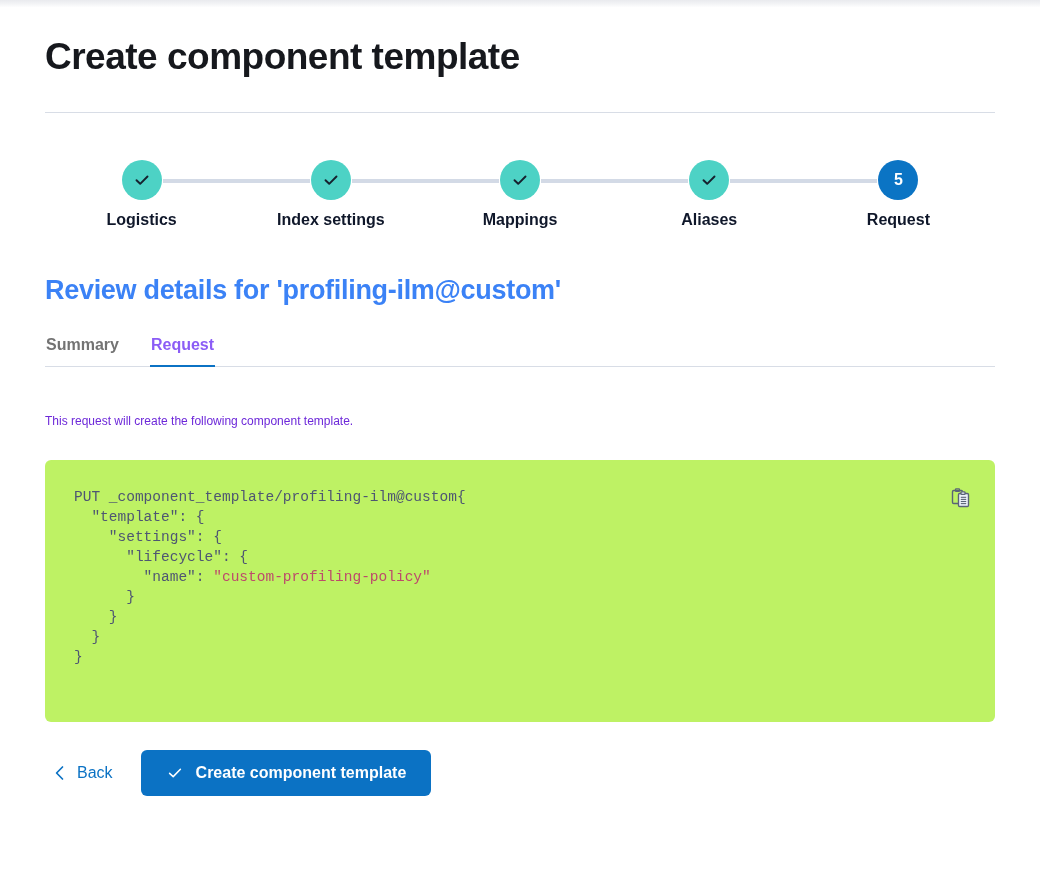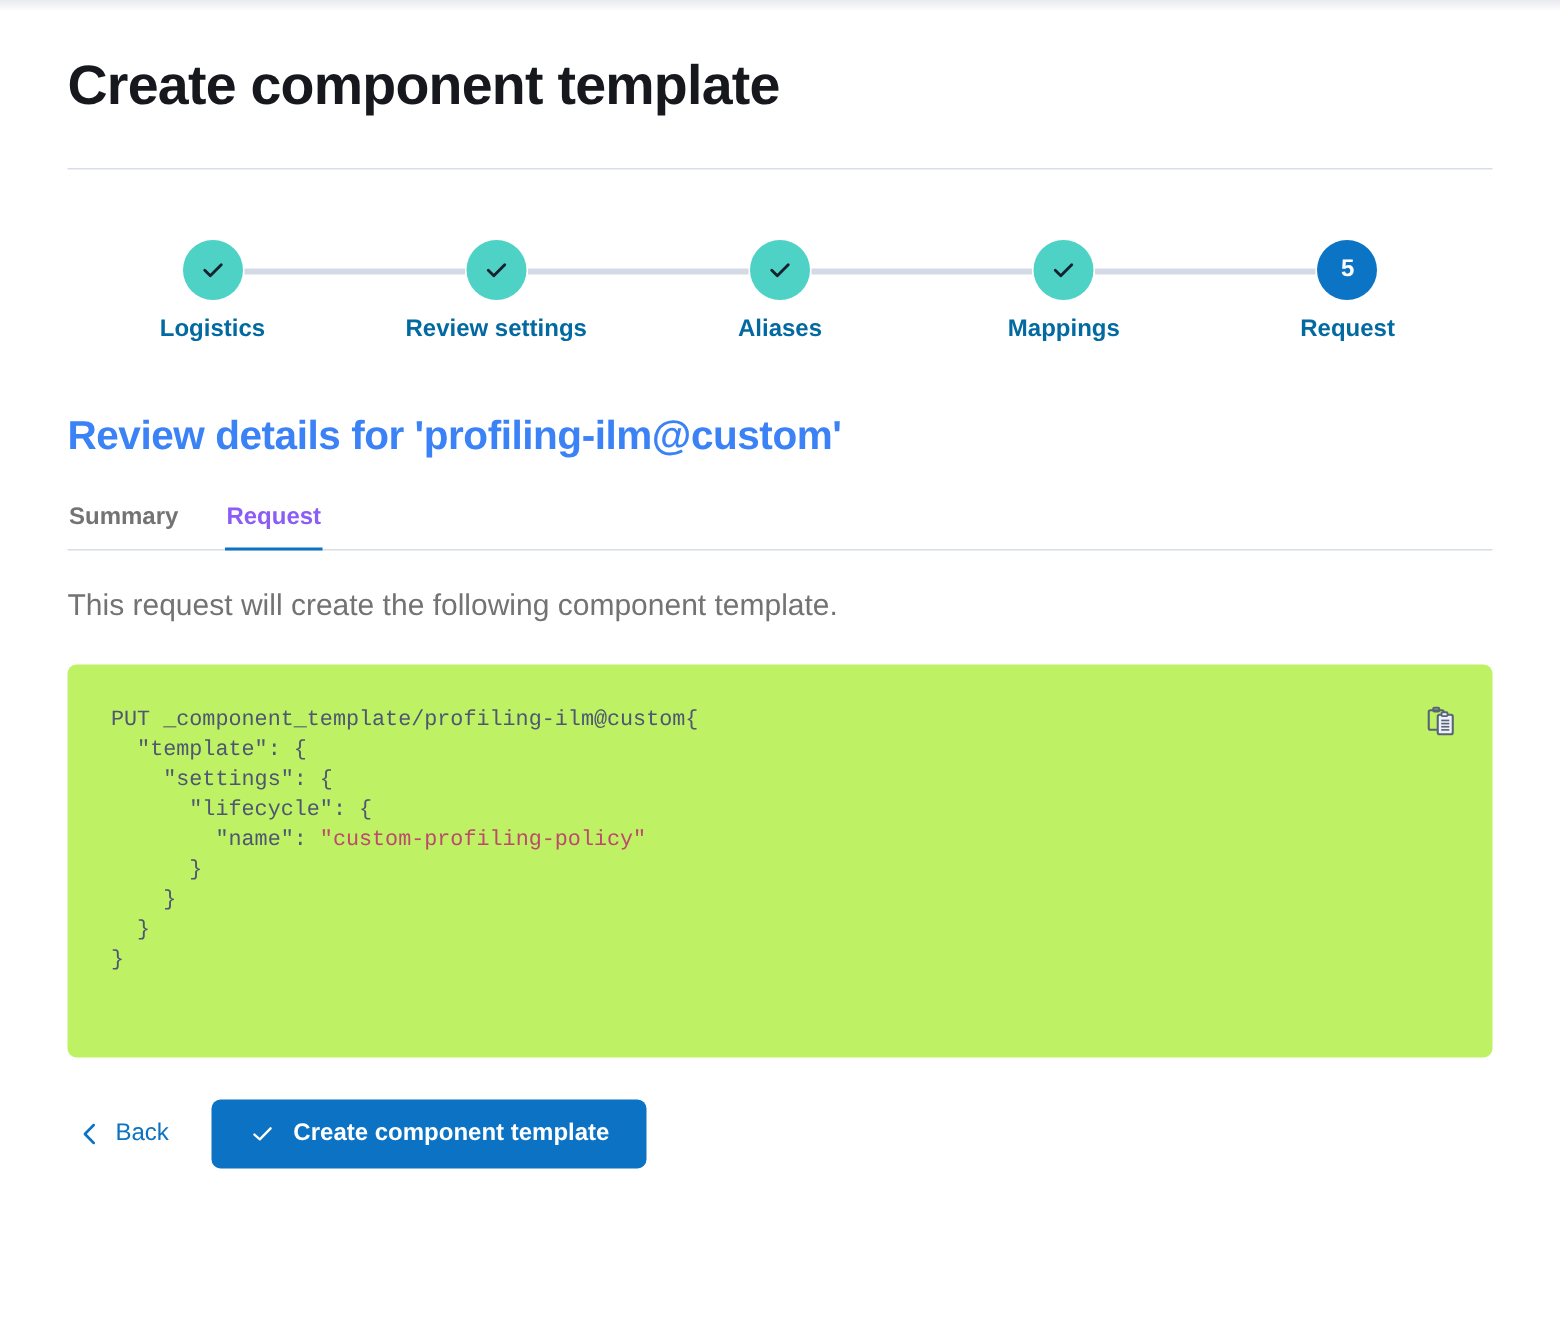--- a/index.html
+++ b/index.html
@@ -98,21 +98,21 @@
     color: #ffffff;
     font-size: 16px;
     font-weight: 600;
     line-height: 1;
   }
   .check-svg { display: block; }
   .step-label {
     margin-top: 11px;
     font-size: 16px;
     font-weight: 700;
-    color: #0369a1;
+    color: #0f172a;
     white-space: nowrap;
   }
 
   
   .review-title {
     margin-top: 44px;
     font-size: 27px;
     line-height: 34px;
     font-weight: 700;
     letter-spacing: -0.3px;
@@ -139,24 +139,24 @@
   .tab.active { color: #8b5cf6; }
   .tab.active::after {
     content: "";
     position: absolute;
     left: 0; right: 0; bottom: -1px;
     height: 2px;
     background: #0b72c4;
   }
 
   .description {
-    margin-top: 25px;
-    font-size: 20px;
+    margin-top: 42px;
+    font-size: 12px;
     line-height: 24px;
-    color: #737373;
+    color: #6d28d9;
   }
 
   
   .code-panel {
     position: relative;
     margin-top: 27px;
     background: #bef264;
     border-radius: 6px;
     padding: 27px 24px 30px 29px;
     min-height: 262px;
@@ -242,41 +242,41 @@
       <div class="step-label">Logistics</div>
     </div>
 
     <div class="step">
       <div class="connector"></div>
       <div class="circle complete">
         <svg class="check-svg" width="20" height="20" viewBox="0 0 20 20">
           <path d="M4.5 10.2 L8.2 13.8 L15.5 6.5" fill="none" stroke="#16212e" stroke-width="1.9" stroke-linecap="round" stroke-linejoin="round"></path>
         </svg>
       </div>
-      <div class="step-label">Review settings</div>
+      <div class="step-label">Index settings</div>
     </div>
 
     <div class="step">
       <div class="connector"></div>
       <div class="circle complete">
         <svg class="check-svg" width="20" height="20" viewBox="0 0 20 20">
           <path d="M4.5 10.2 L8.2 13.8 L15.5 6.5" fill="none" stroke="#16212e" stroke-width="1.9" stroke-linecap="round" stroke-linejoin="round"></path>
         </svg>
       </div>
-      <div class="step-label">Aliases</div>
+      <div class="step-label">Mappings</div>
     </div>
 
     <div class="step">
       <div class="connector"></div>
       <div class="circle complete">
         <svg class="check-svg" width="20" height="20" viewBox="0 0 20 20">
           <path d="M4.5 10.2 L8.2 13.8 L15.5 6.5" fill="none" stroke="#16212e" stroke-width="1.9" stroke-linecap="round" stroke-linejoin="round"></path>
         </svg>
       </div>
-      <div class="step-label">Mappings</div>
+      <div class="step-label">Aliases</div>
     </div>
 
     <div class="step">
       <div class="connector"></div>
       <div class="circle current">
         <span class="num">5</span>
       </div>
       <div class="step-label">Request</div>
     </div>
 

